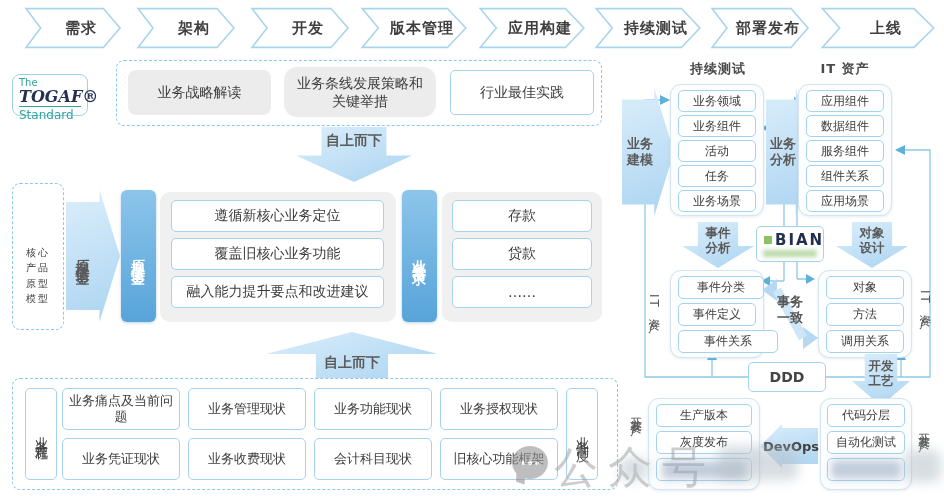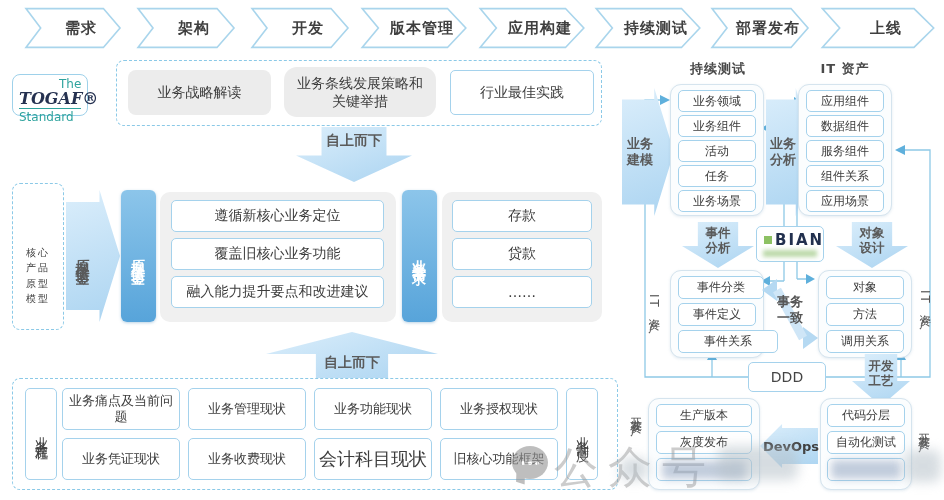--- a/index.html
+++ b/index.html
@@ -35,21 +35,21 @@
   .wm-text{font-size:44px;color:#9b9b9b;opacity:.5;letter-spacing:10px;}
   .smudge{filter:blur(6px);background:#b6c1c9;opacity:.55;border-radius:8px;}
   .smudge-blue{filter:blur(4px);background:#8fa3c0;opacity:.55;border-radius:4px;}
   .bubble{background:#949494;opacity:.6;border-radius:50%;}
   .bubble .dots{position:absolute;left:9px;top:15px;width:4px;height:4px;border-radius:50%;background:#fff;
                 box-shadow:7px 0 0 #fff,14px 0 0 #fff;}
   .bubble .tail{position:absolute;left:4px;bottom:-4px;width:9px;height:9px;background:#949494;
                 transform:rotate(18deg) skew(16deg);}
   
   .togaf{border:1.5px solid #9ed1ea;border-radius:8px;background:#fff;padding:3px 6px;}
-  .togaf .t1{font-size:12px;color:#2fa39e;line-height:1;margin-left:40px;}
+  .togaf .t1{font-size:10px;color:#2fa39e;line-height:1;}
   .togaf .t2{font-family:"DejaVu Serif","Liberation Serif",serif;font-size:16px;font-weight:bold;
              font-style:italic;color:#253150;line-height:1.1;}
   .togaf .t3{font-size:12px;color:#2fa39e;border-top:1px solid #2fa39e;line-height:1.4;}
   
   .bian{background:#fff;border:1px solid #a5d2ec;border-radius:5px;filter:blur(.4px);text-align:right;}
   .bian .mark{position:absolute;left:7px;top:9px;width:8px;height:8px;background:#79b648;opacity:.85;}
   .bian .word{position:absolute;left:18px;top:4px;font-size:15px;font-weight:bold;letter-spacing:2px;color:#22304e;}
   .bian .bar{position:absolute;left:6px;bottom:4px;right:6px;height:7px;background:#bcd9a9;filter:blur(2px);}
 </style>
 </head>
@@ -149,21 +149,21 @@
   <div class="abs dashed" style="left:12px;top:378px;width:606px;height:112px;"></div>
   <div class="abs wbox ctr" style="left:25px;top:388px;width:32px;height:92px;">
     <span class="vtext" style="font-size:13px;color:#3c3c3c;">业务流程</span>
   </div>
   <div class="abs wbox ctr" style="left:62px;top:388px;width:118px;height:42px;font-size:13px;line-height:1.25;">业务痛点及当前问题</div>
   <div class="abs wbox ctr" style="left:188px;top:388px;width:118px;height:42px;font-size:13px;">业务管理现状</div>
   <div class="abs wbox ctr" style="left:314px;top:388px;width:118px;height:42px;font-size:13px;">业务功能现状</div>
   <div class="abs wbox ctr" style="left:440px;top:388px;width:118px;height:42px;font-size:13px;">业务授权现状</div>
   <div class="abs wbox ctr" style="left:62px;top:438px;width:118px;height:42px;font-size:13px;">业务凭证现状</div>
   <div class="abs wbox ctr" style="left:188px;top:438px;width:118px;height:42px;font-size:13px;">业务收费现状</div>
-  <div class="abs wbox ctr" style="left:314px;top:438px;width:118px;height:42px;font-size:18px;">会计科目现状</div>
+  <div class="abs wbox ctr" style="left:314px;top:438px;width:118px;height:42px;font-size:13px;">会计科目现状</div>
   <div class="abs wbox ctr" style="left:440px;top:438px;width:118px;height:42px;font-size:13px;">旧核心功能框架</div>
   <div class="abs wbox ctr" style="left:566px;top:388px;width:32px;height:92px;">
     <span class="vtext" style="font-size:13px;color:#3c3c3c;">业务制度</span>
   </div>
 
   <svg class="abs" style="left:620px;top:55px;" width="324" height="445" viewBox="0 0 324 445">
     <g stroke="#8ec9e6" stroke-width="1.3" fill="none">
       <path d="M128,322 H25 V45 H40"></path>
       <path d="M92,322 V303"></path>
       <path d="M205,322 H310 V95 H285"></path>
@@ -237,21 +237,21 @@
     <span class="ml abs" style="left:0;right:0;top:22px;text-align:center;font-size:13px;font-weight:600;color:#555;">事务
 一致</span>
   </div>
 
   <div class="abs rpanel" style="left:818px;top:270px;width:94px;height:88px;"></div>
   <div class="abs wbox ctr smallbox" style="left:826px;top:276px;width:78px;height:23px;">对象</div>
   <div class="abs wbox ctr smallbox" style="left:826px;top:303px;width:78px;height:23px;">方法</div>
   <div class="abs wbox ctr smallbox" style="left:826px;top:330px;width:78px;height:23px;">调用关系</div>
   <div class="abs sidelab" style="left:916px;top:290px;">IT资产</div>
 
-  <div class="abs wbox ctr" style="left:748px;top:362px;width:78px;height:30px;font-size:14px;font-weight:400;color:#444;text-align:right;">DDD</div>
+  <div class="abs wbox ctr" style="left:748px;top:362px;width:78px;height:30px;font-size:14px;font-weight:700;color:#444;text-align:right;">DDD</div>
   <div class="abs garr adown" style="left:852px;top:354px;width:58px;height:52px;">
     <span class="lbl ml" style="left:0;right:0;top:4px;text-align:center;font-size:12.5px;">开发
 工艺</span>
   </div>
 
   <div class="abs sidelab" style="left:627px;top:408px;">开发资产</div>
   <div class="abs rpanel" style="left:648px;top:398px;width:112px;height:92px;"></div>
   <div class="abs wbox ctr smallbox" style="left:656px;top:404px;width:96px;height:23px;">生产版本</div>
   <div class="abs wbox ctr smallbox" style="left:656px;top:431px;width:96px;height:23px;">灰度发布</div>
   <div class="abs wbox" style="left:656px;top:458px;width:96px;height:23px;"></div>

